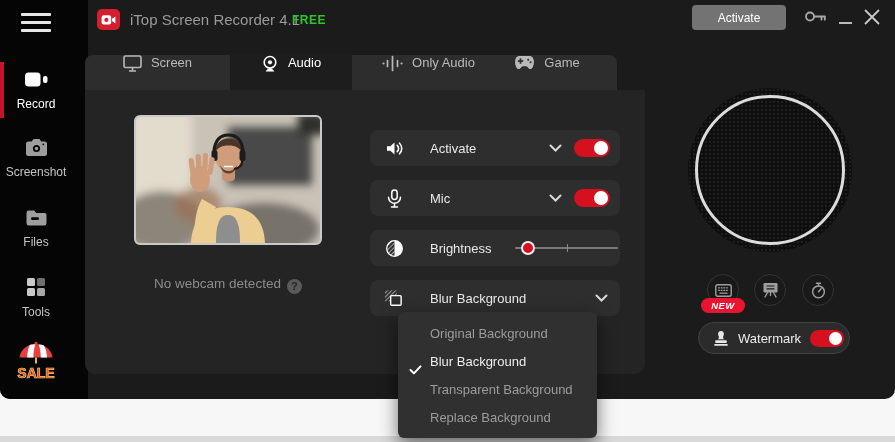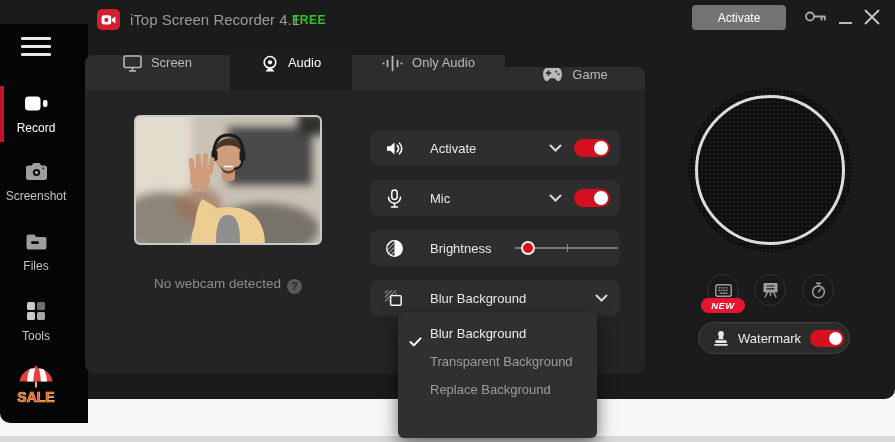--- a/index.html
+++ b/index.html
@@ -15,35 +15,35 @@
   .logo { position:absolute; left:97px; top:9px; width:23px; height:21px; background:#d41f30; border-radius:5px; display:flex; align-items:center; justify-content:center; }
   .app-title { position:absolute; left:130px; top:11px; font-size:15px; color:#9a9a9a; }
   .free-badge { position:absolute; left:292px; top:13px; font-size:12px; font-weight:bold; color:#2dc52d; letter-spacing:.5px; }
   .activate { position:absolute; left:692px; top:5px; width:94px; height:25px; background:#737373; border:none; border-radius:4px; color:#fff; font-size:12px; font-family:inherit; cursor:pointer; }
   .key-btn { position:absolute; left:804px; top:9px; color:#a9a9a9; }
   .min-btn { position:absolute; left:838px; top:8px; width:16px; height:18px; color:#bbb; }
   .min-btn div { position:absolute; left:1px; bottom:2px; width:13px; height:0; border-bottom:2px solid #bbb; }
   .close-btn { position:absolute; left:862px; top:7px; width:20px; height:20px; color:#c9c9c9; }
 
   
-  .sidebar { position:absolute; left:0; top:0; width:88px; height:399px; background:#050505; border-radius:0 0 0 10px;margin-top:24px; }
+  .sidebar { position:absolute; left:0; top:0; width:88px; height:399px; background:#050505; border-radius:0 0 0 10px; }
   .hamburger { position:absolute; left:21px; top:13px; width:30px; height:20px; cursor:pointer; }
   .hamburger i { position:absolute; left:0; width:30px; height:3px; background:#e8e8e8; border-radius:1px; }
   .nav-item { position:absolute; left:0; width:72px; text-align:center; color:#c3c3c3; font-size:12px; cursor:pointer; }
   .nav-item .ic { display:block; margin:0 auto 5px; }
   .nav-item.active { color:#fff; }
   .accent-bar { position:absolute; left:0; top:62px; width:4px; height:56px; background:#c41230; }
 
   
   .tab { position:absolute; top:55px; height:35px; display:flex; align-items:flex-start; justify-content:center; gap:9px; font-size:13px; color:#b9b9b9; background:#2d2d2d; cursor:pointer; }
   .tab.active { background:#1d1d1d; color:#fff; }
   .tab-screen { left:85px; width:145px; border-radius:8px 0 0 0; }
   .tab-webcam { left:230px; width:122px; }
   .tab-audio { left:352px; width:153px; }
-  .tab-game { left:505px; width:140px; border-radius:0 8px 0 0;margin-top:12px; }
+  .tab-game { left:477px; width:140px; border-radius:0 8px 0 0; }
 
   
   .panel { position:absolute; left:85px; top:90px; width:560px; height:284px; background:#242424; border-radius:0 0 10px 10px; }
   .preview { position:absolute; left:134px; top:115px; width:188px; height:130px; border:2px solid #c9c9c9; border-radius:6px; overflow:hidden; background:#cfc8bd; }
   .no-webcam { position:absolute; left:134px; top:276px; width:188px; text-align:center; font-size:13.5px; color:#8c8c8c; }
   .help { display:inline-block; width:15px; height:15px; margin-left:6px; background:#5a5a5a; color:#242424; border-radius:50%; font-size:11px; font-weight:bold; line-height:15px; text-align:center; vertical-align:-2px; cursor:pointer; }
 
   
   .row { position:absolute; left:370px; width:250px; height:36px; background:#2e2e2e; border-radius:8px; display:flex; align-items:center; padding:0 10px 0 14px; color:#e9e9e9; font-size:13px; }
   .row .ic { width:20px; margin-right:26px; display:flex; justify-content:center; color:#fff; }
@@ -374,20 +374,23 @@
           </svg>
       </span>
       <span>Watermark</span>
       <span class="toggle">
           <span class="knob"></span>
         </span>
     </div>
   </div>
 
   <div class="menu">
+    <div class="menu-item">
+      <span>Original Background</span>
+    </div>
     <div class="menu-item selected">
       <span class="chk">
         <svg width="13" height="10" viewBox="0 0 13 10">
             <path d="M1.5 5l3.4 3.4 6.6-7" fill="none" stroke="#fff" stroke-width="2" stroke-linecap="round" stroke-linejoin="round"></path>
           </svg>
       </span>
       <span>Blur Background</span>
     </div>
     <div class="menu-item">
       <span>Transparent Background</span>

